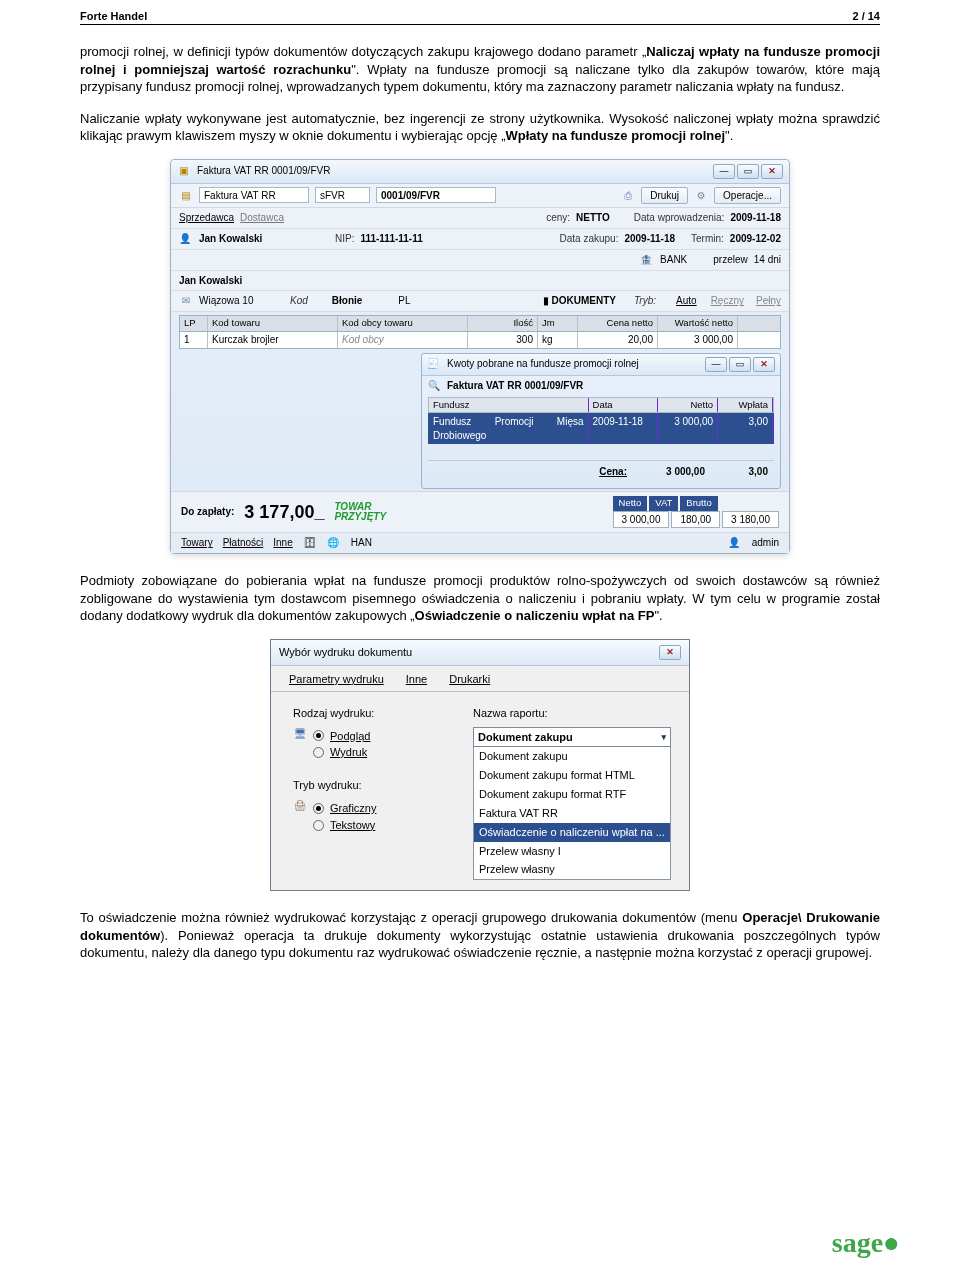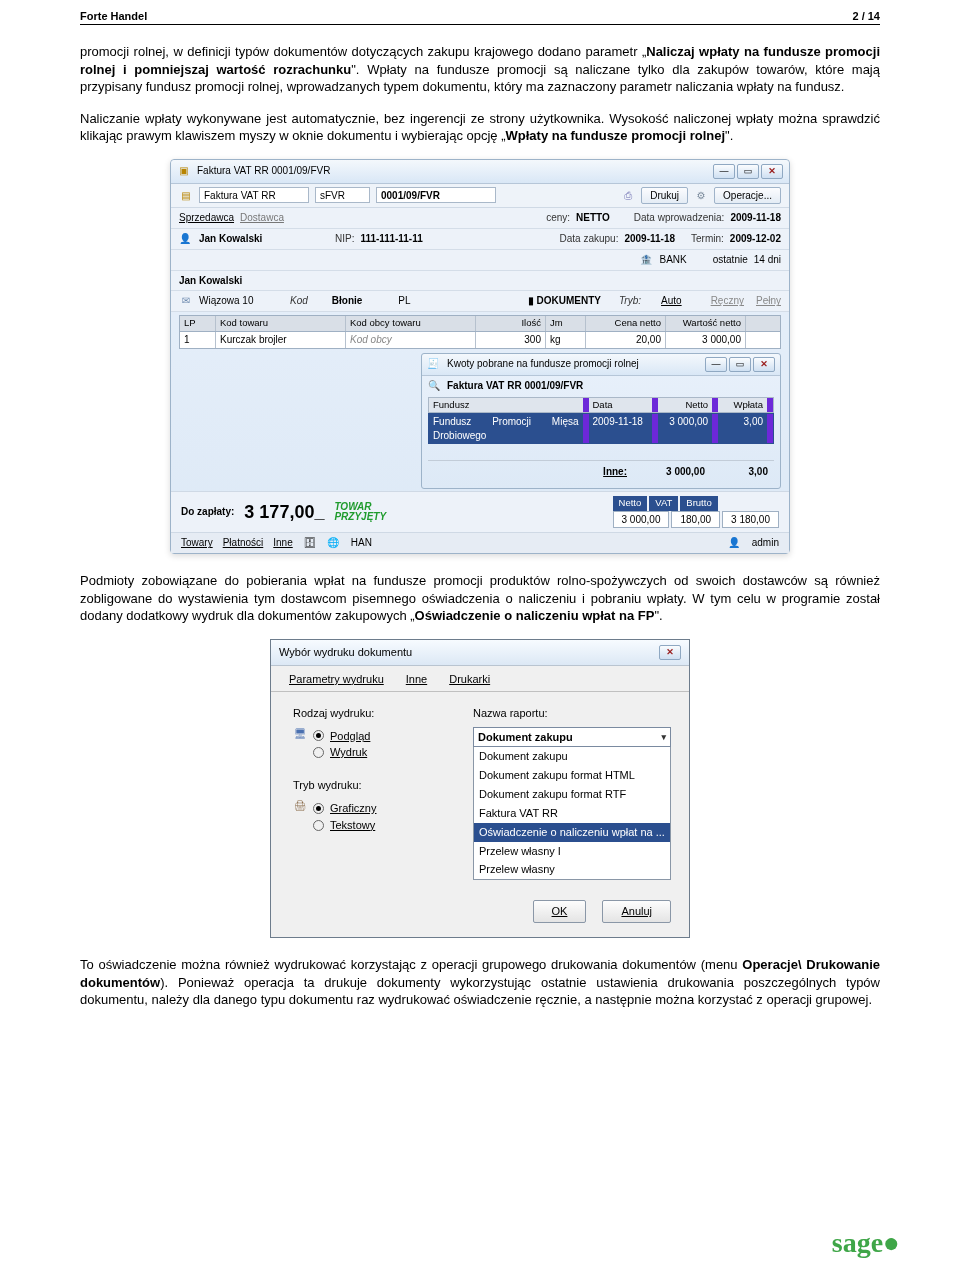--- a/index.html
+++ b/index.html
@@ -105,38 +105,38 @@
     font-size:9.5px;
   }
   .grid-head > div, .grid-row > div {
     border-right:1px solid #b6c1ce;
     padding:1px 4px;
   }
   .grid-row {
     display:flex; background:#fff;
     border:1px solid #9fb0c3; border-top:none; margin:0 8px;
   }
-  .col-lp{width:36px;} .col-kod{width:130px;} .col-obcy{width:130px;}
+  .col-lp{width:28px;} .col-kod{width:130px;} .col-obcy{width:130px;}
   .col-il{width:70px;text-align:right;} .col-jm{width:40px;}
   .col-cn{width:80px;text-align:right;} .col-wn{width:80px;text-align:right;}
   
   .subwin {
     width: 360px;
     background: linear-gradient(#e9f1fb,#dde9f6);
     border:1px solid #9db3c9;
     border-radius:3px;
     margin:4px 8px 2px auto;
   }
   .subwin .titlebar { padding:3px 5px; }
   .sub-body { padding:3px 6px; }
   .fund-head {
     display:flex; background:#dfe5ed;
     border:1px solid #aab8c8; font-size:9.5px;
   }
-  .fund-head > div, .fund-row > div { padding:1px 4px; border-right:6px solid #6d28d9; }
+  .fund-head > div, .fund-row > div { padding:1px 4px; border-right:1px solid #6d28d9; }
   .fund-row {
     display:flex; background:#2b4f8f; color:#fff;
     border:1px solid #2b4f8f;
   }
   .fc1{width:160px;} .fc2{width:70px;} .fc3{width:60px;text-align:right;} .fc4{width:55px;text-align:right;}
   .razem-row {
     display:flex; justify-content:flex-end; gap:18px;
     padding:4px 6px 6px 6px; font-weight:bold; font-size:10px;
     border-top:1px solid #c2ccd8; margin-top:16px;
   }
@@ -270,37 +270,37 @@
         <span class="lbl">Data zakupu:</span>
         <span style="font-weight:bold;margin-right:10px">2009-11-18</span>
         <span class="lbl">Termin:</span>
         <span style="font-weight:bold">2009-12-02</span>
       </div>
       <div class="row2">
         <span style="width:150px"></span>
         <span style="flex:1"></span>
         <span class="icon-sm icon-bank">🏦</span>
         <span>BANK</span>
-        <span style="margin-left:20px">ostatnie</span>
+        <span style="margin-left:20px">przelew</span>
         <span style="margin-left:auto">14 dni</span>
       </div>
       <div class="row2">
         <span style="font-weight:bold;width:150px">Jan Kowalski</span>
       </div>
       <div class="row2">
         <span class="icon-sm icon-env">✉</span>
         <span style="width:85px">Wiązowa 10</span>
         <span class="lbl" style="font-style:italic">Kod</span>
         <span style="font-weight:bold;margin-left:18px">Błonie</span>
         <span style="margin-left:30px">PL</span>
         <span style="flex:1"></span>
         <span style="font-weight:bold">▮ <span>DOKUMENTY</span></span>
         <span class="lbl" style="margin-left:12px;font-style:italic">Tryb:</span>
         <span class="tab-under" style="margin-left:14px">Auto</span>
-        <span class="tab-under" style="margin-left:23px;color:#888">Ręczny</span>
+        <span class="tab-under" style="margin-left:8px;color:#888">Ręczny</span>
         <span class="tab-under" style="margin-left:6px;color:#888">Pełny</span>
       </div>
       <div class="grid-head">
         <div class="col-lp">LP</div>
         <div class="col-kod">Kod towaru</div>
         <div class="col-obcy">Kod obcy towaru</div>
         <div class="col-il">Ilość</div>
         <div class="col-jm">Jm</div>
         <div class="col-cn">Cena netto</div>
         <div class="col-wn">Wartość netto</div>
@@ -337,21 +337,21 @@
             <div class="fc3">Netto</div>
             <div class="fc4">Wpłata</div>
           </div>
           <div class="fund-row">
             <div class="fc1">Fundusz Promocji Mięsa Drobiowego</div>
             <div class="fc2">2009-11-18</div>
             <div class="fc3">3 000,00</div>
             <div class="fc4">3,00</div>
           </div>
           <div class="razem-row">
-            <span style="text-decoration:underline">Inne:</span>
+            <span style="text-decoration:underline">Cena:</span>
             <span style="width:60px;text-align:right">3 000,00</span>
             <span style="width:45px;text-align:right">3,00</span>
           </div>
         </div>
       </div>
       <div class="bottom-summary">
         <span style="font-weight:bold">Do zapłaty:</span>
         <span style="font-weight:bold;font-size:18px">3 177,00_</span>
         <div class="towar-przyjety">
           <div>TOWAR</div>
@@ -441,24 +441,20 @@
             <div>Dokument zakupu</div>
             <div>Dokument zakupu format HTML</div>
             <div>Dokument zakupu format RTF</div>
             <div>Faktura VAT RR</div>
             <div class="hl">Oświadczenie o naliczeniu wpłat na ...</div>
             <div>Przelew własny I</div>
             <div>Przelew własny</div>
           </div>
         </div>
       </div>
-      <div class="dlg-btns">
-        <div class="dlg-btn tab-under">OK</div>
-        <div class="dlg-btn tab-under">Anuluj</div>
-      </div>
     </div>
   </div>
 
   <p>
     <span>To oświadczenie można również wydrukować korzystając z operacji grupowego drukowania dokumentów (menu </span><span class="bold">Operacje\ Drukowanie dokumentów</span><span>). Ponieważ operacja ta drukuje dokumenty wykorzystując ostatnie ustawienia drukowania poszczególnych typów dokumentu, należy dla danego typu dokumentu raz wydrukować oświadczenie ręcznie, a następnie można korzystać z operacji grupowej.</span>
   </p>
 </div>
 
 <div class="sage-logo">
   <span>sage</span><span class="dot">●</span>

